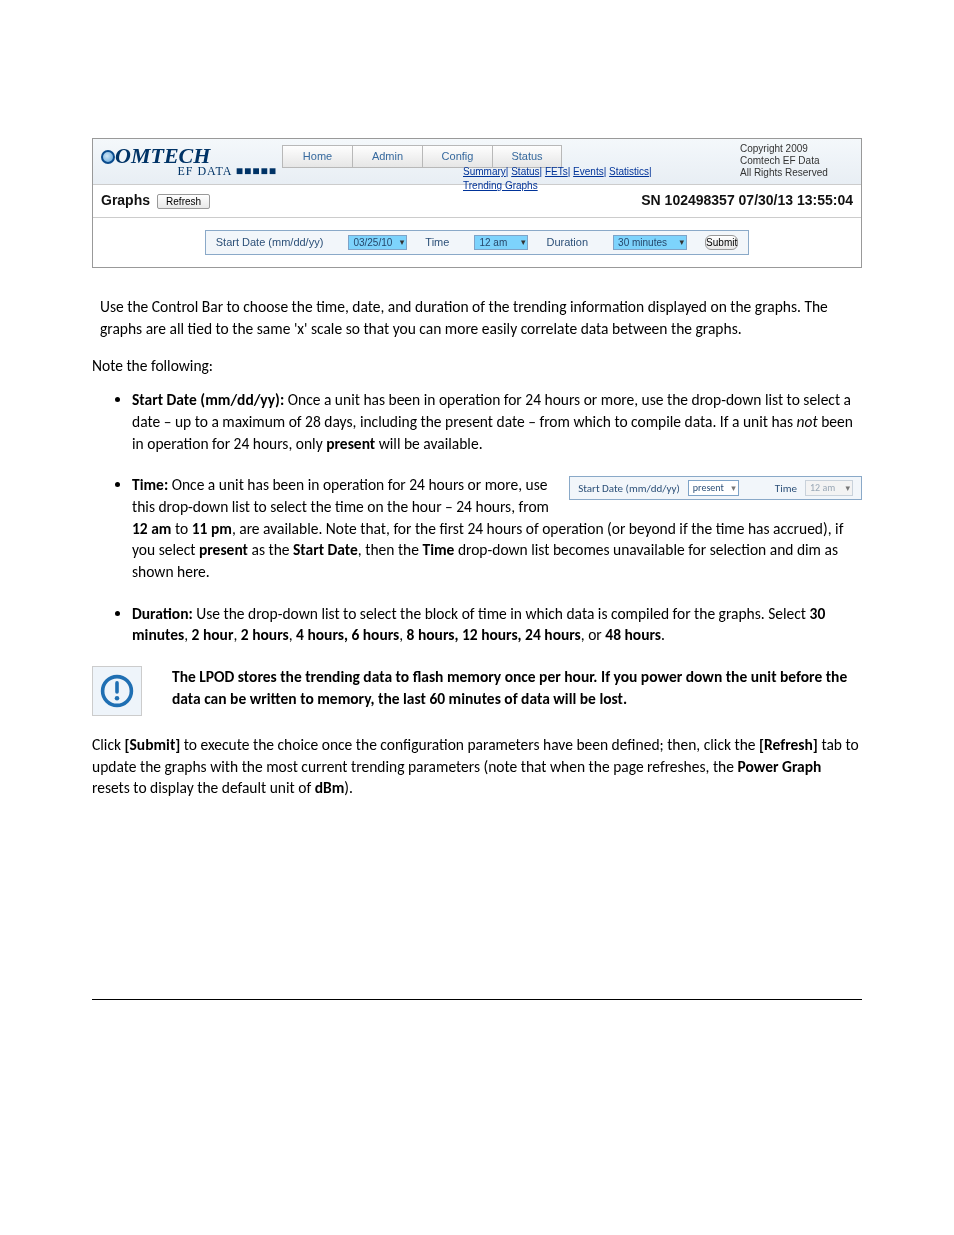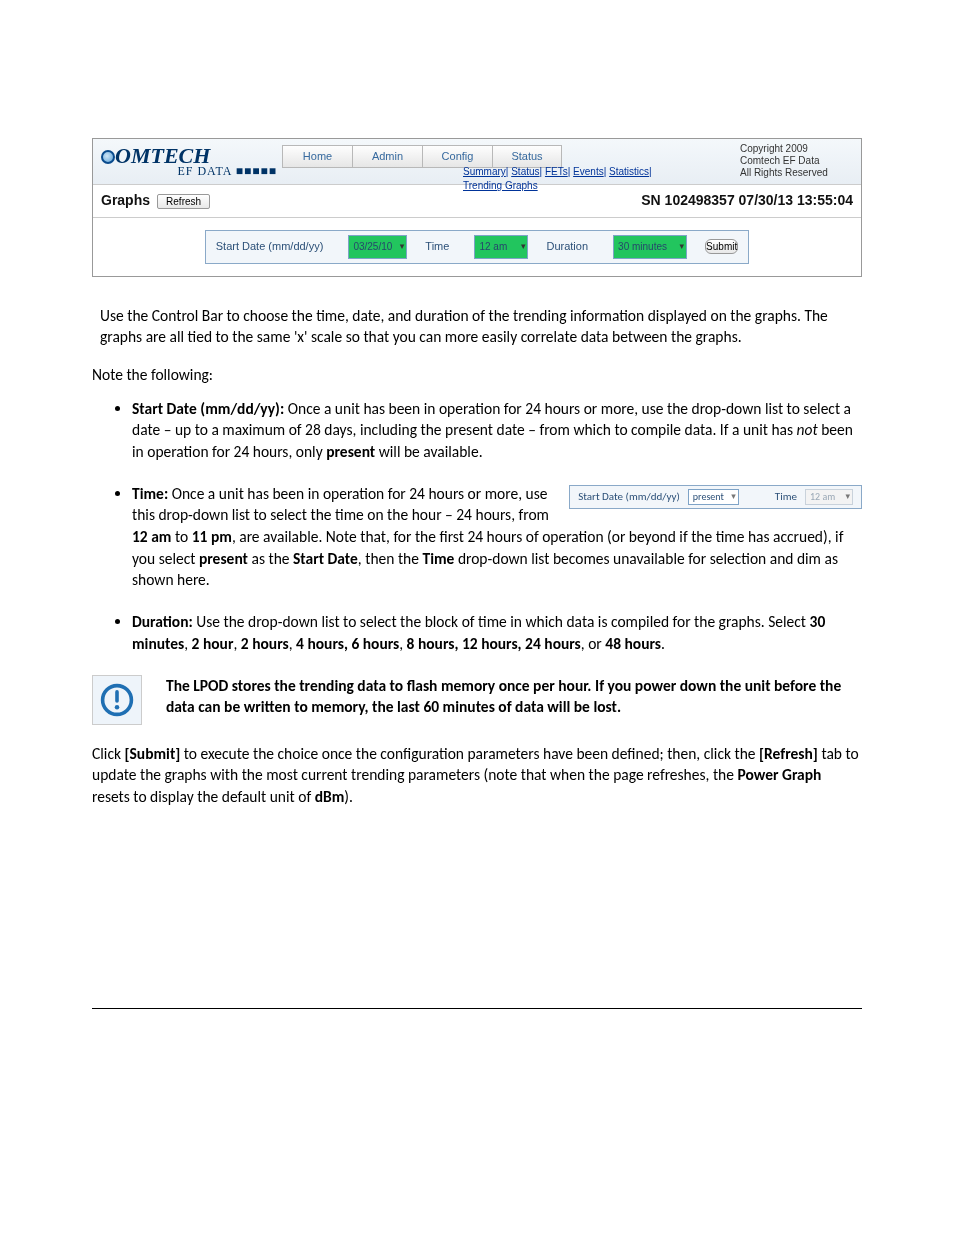--- a/index.html
+++ b/index.html
@@ -135,24 +135,24 @@
       padding: 4px 10px;
       display: flex;
       align-items: center;
       gap: 18px;
       font-size: 11px;
       color: #26486b;
     }
     .controlbar label { color: #2c5078; }
     .controlbar .sel {
       border: 1px solid #7ea3c7;
-      background: #22c55e;
+      background: #7dd3fc;
       font-size: 10px;
       padding: 0 14px 0 4px;
-      height: 24px;
+      height: 15px;
       display: inline-flex;
       align-items: center;
       position: relative;
       min-width: 54px;
       margin-left: 22px;
     }
     .controlbar .sel::after {
       content: "▾";
       position: absolute;
       right: 2px;
@@ -198,21 +198,21 @@
       font-size: 9px;
       color: #777;
     }
     .doc p { margin: 12px 0; }
     .doc .lead { margin: 6px 0 16px 8px; }
     .doc ul { list-style: disc; margin: 10px 0 10px 40px; }
     .doc li { margin-bottom: 20px; }
     .notice {
       display: flex;
       align-items: flex-start;
-      gap: 24px;
+      gap: 30px;
       margin: 14px 0 18px 0;
     }
     .notice .icon {
       width: 50px; height: 50px;
       border: 1px solid #ccc;
       background: #eef4fa;
       display: flex;
       align-items: center;
       justify-content: center;
       flex: 0 0 50px;

